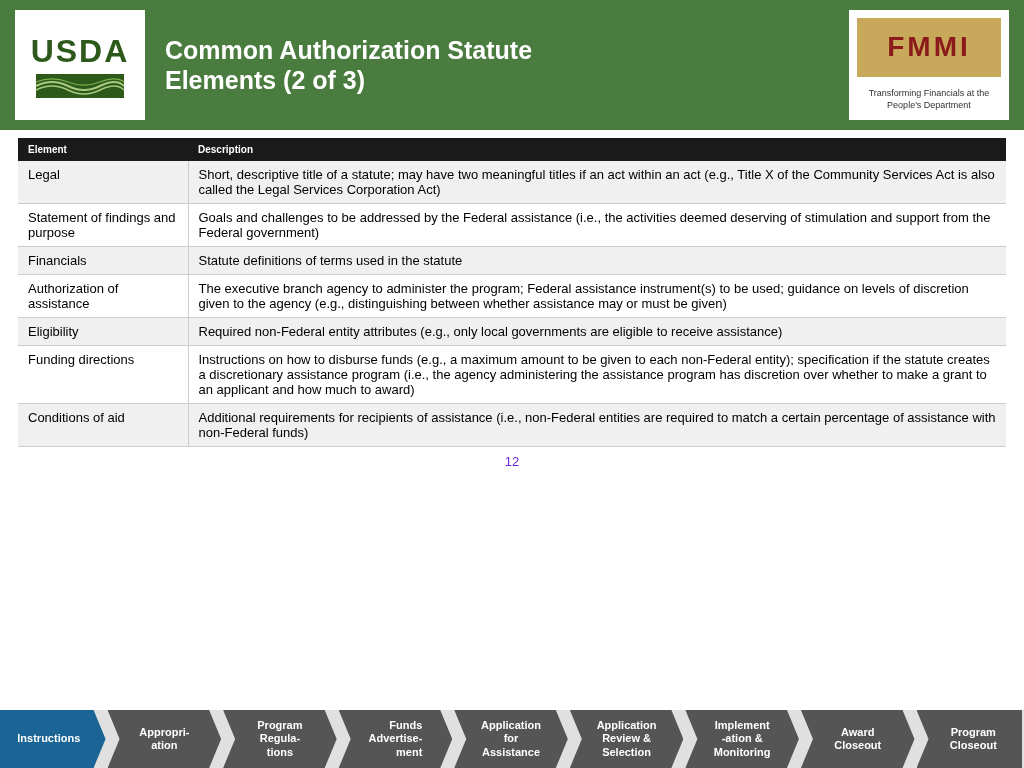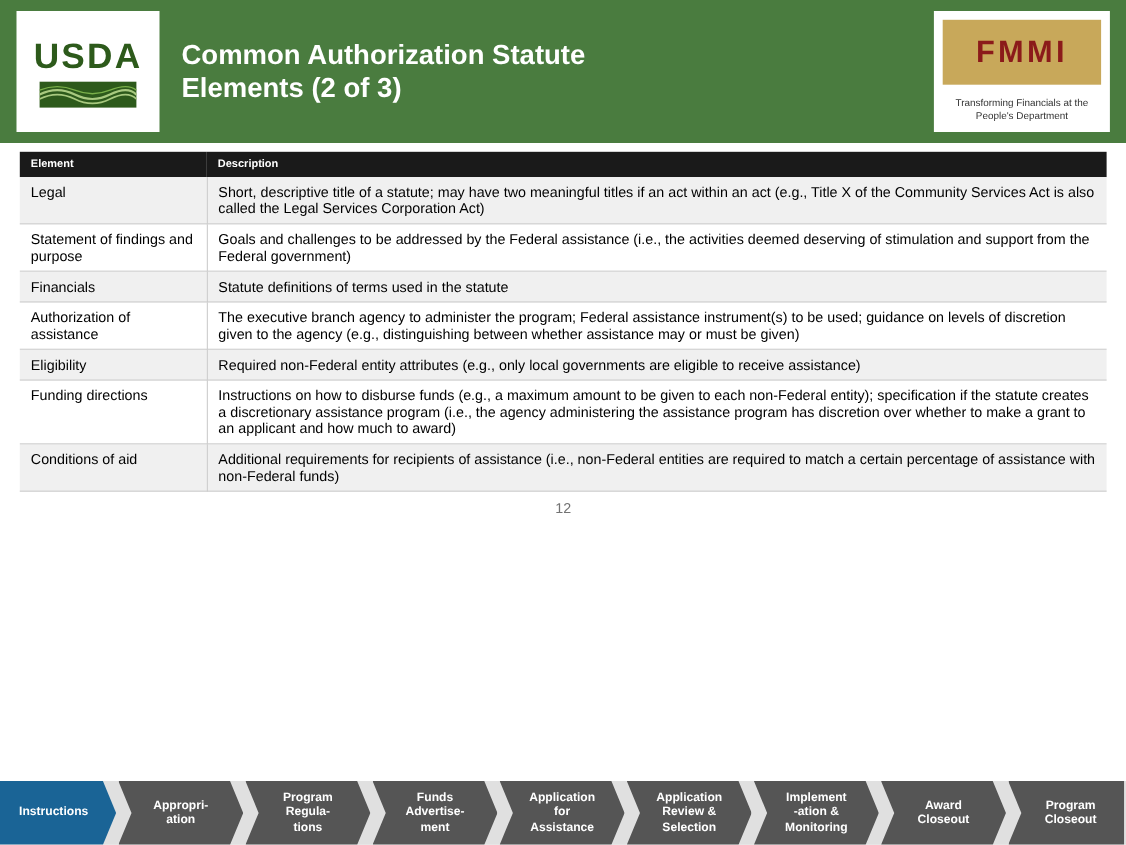--- a/index.html
+++ b/index.html
@@ -115,21 +115,21 @@
     td:first-child {
       width: 170px;
       font-weight: normal;
       border-right: 1px solid #ccc;
     }
     
     .page-num {
       text-align: center;
       font-size: 13px;
       padding: 3px 0;
-      color: #737373;
+      color: #6d28d9;
     }
 
     
     .bottom-nav {
       display: flex;
       height: 58px;
       background: #e0e0e0;
       align-items: stretch;
       position: absolute;
       bottom: 0;
@@ -257,21 +257,21 @@
       </tbody>
   </table>
 </div>
 
 <div class="page-num">12</div>
 
 <div class="bottom-nav" id="bottom-nav">
 <div class="nav-item active" style="position: relative;">Instructions</div>
     <div class="nav-item inactive" style="position: relative; margin-left: 0px;">Appropri-<br>ation</div>
     <div class="nav-item inactive" style="position: relative; margin-left: 0px;">Program<br>Regula-<br>tions</div>
-    <div class="nav-item inactive" style="position: relative; margin-left: 0px;">Funds<br>Advertise-<br>ment</div>
+    <div class="nav-item inactive" style="position: relative; margin-left: 0px; text-align: right;">Funds<br>Advertise-<br>ment</div>
     <div class="nav-item inactive" style="position: relative; margin-left: 0px;">Application<br>for<br>Assistance</div>
     <div class="nav-item inactive" style="position: relative; margin-left: 0px;">Application<br>Review &amp;<br>Selection</div>
     <div class="nav-item inactive" style="position: relative; margin-left: 0px;">Implement<br>-ation &amp;<br>Monitoring</div>
     <div class="nav-item inactive" style="position: relative; margin-left: 0px;">Award<br>Closeout</div>
     <div class="nav-item inactive" style="position: relative; margin-left: 0px;">Program<br>Closeout</div>
   </div>
 
 <style>
   
   .bottom-nav {

